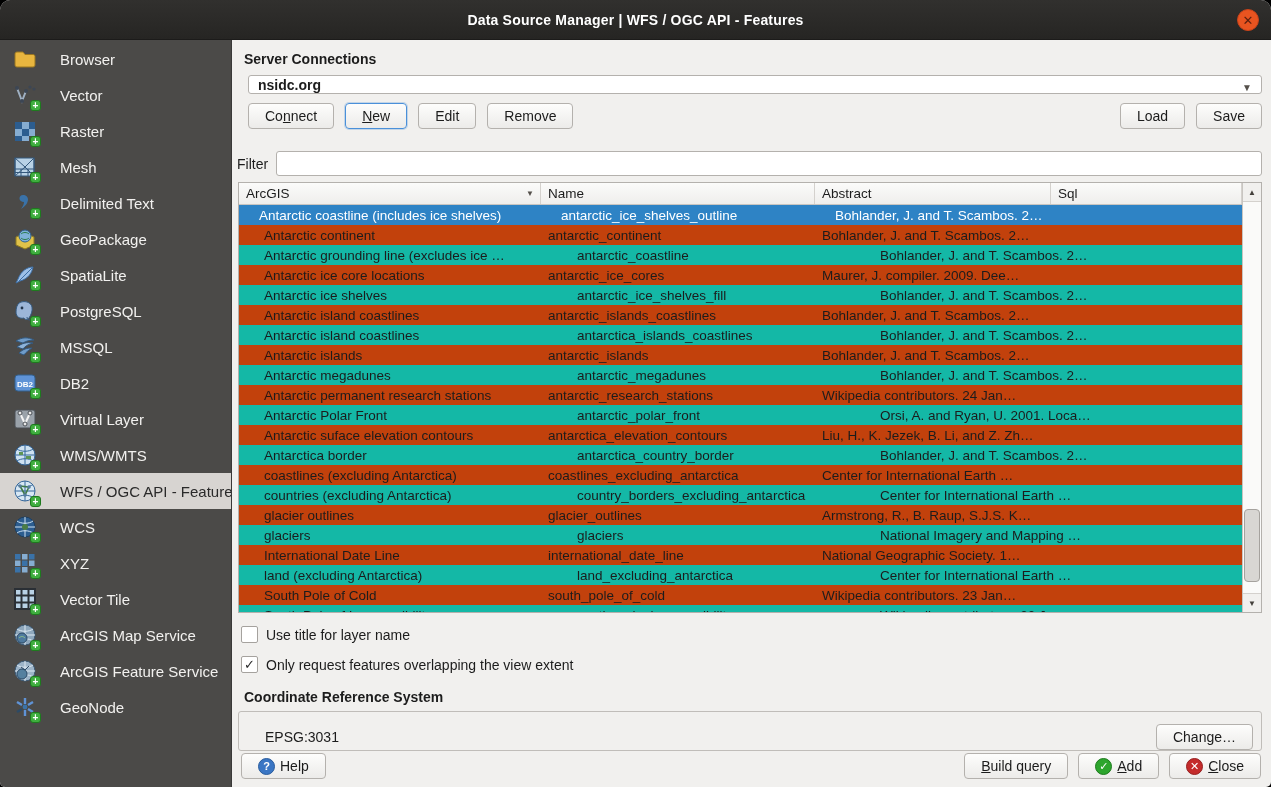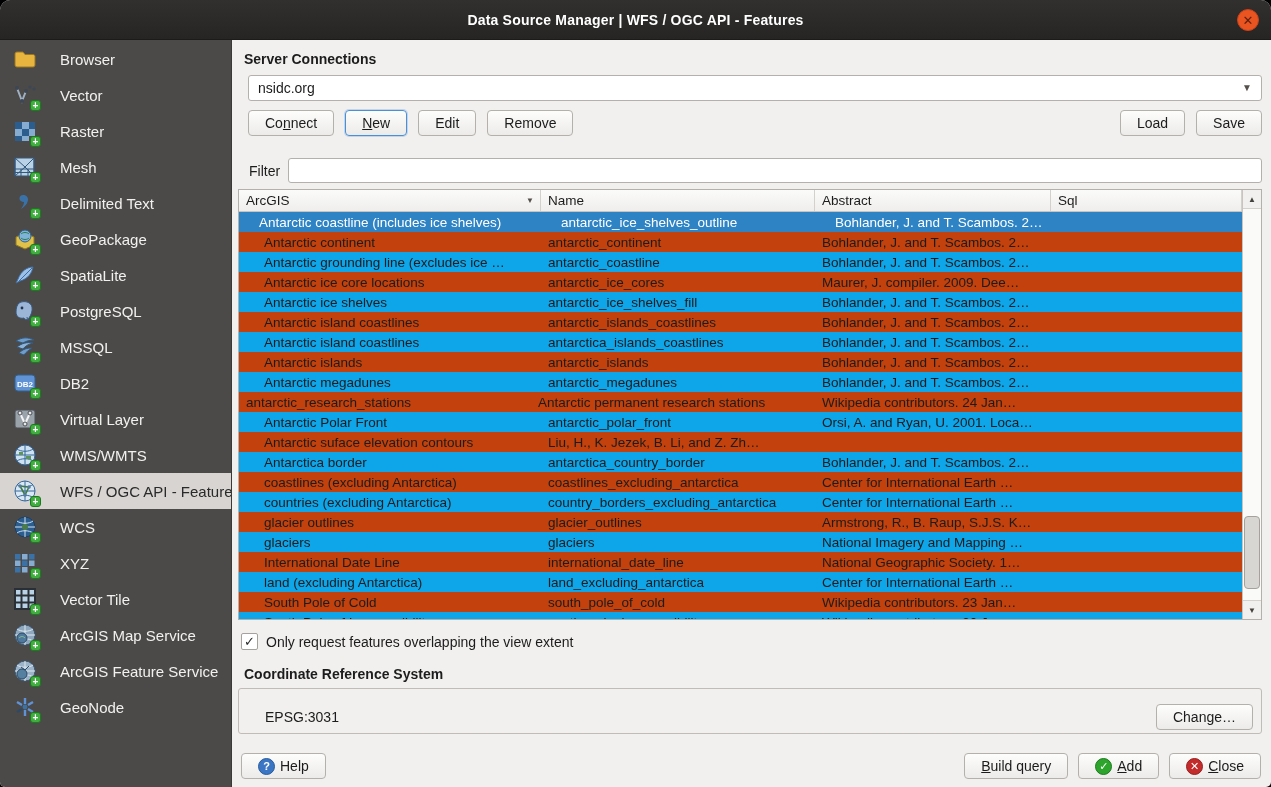--- a/index.html
+++ b/index.html
@@ -24,49 +24,49 @@
   .side-icon{width:26px;height:26px;position:relative;flex:0 0 26px;display:flex;
     align-items:center;justify-content:center;}
   .side-icon svg{width:24px;height:24px;}
   .side-icon .plus{position:absolute;right:-3px;bottom:-3px;width:11px;height:11px;border-radius:3px;
     background:#3fae3f;border:1px solid #1e7a1e;color:#fff;font-size:10px;line-height:9px;
     font-weight:bold;text-align:center;}
   
   .content{flex:1;display:flex;flex-direction:column;padding:7px 9px 8px 5px;min-width:0;}
   .group-label{font-size:14px;font-weight:bold;color:#1c1c1c;margin:4px 0 8px 7px;}
   .combo{height:26px;margin:0 0 0 11px;background:#fff;border:1px solid #b4b1ad;border-radius:3px;
-    display:flex;align-items:center;padding-left:9px;font-size:14px;color:#1c1c1c;position:relative;}
+    display:flex;align-items:center;padding-left:9px;font-size:14px;color:#1c1c1c;position:relative;font-weight:bold;}
   .combo .arrow{position:absolute;right:9px;top:6px;font-size:10px;color:#55504b;}
   .btnrow{display:flex;gap:11px;margin:9px 0 0 11px;}
   .btn{height:26px;padding:0 16px;background:linear-gradient(#fdfdfc,#ecebe9);
     border:1px solid #b4b1ad;border-radius:4px;font-size:14px;color:#1c1c1c;
     display:flex;align-items:center;justify-content:center;gap:5px;cursor:default;white-space:nowrap;}
   .btn.focused{border:1px solid #4a90d9;box-shadow:0 0 0 1px rgba(74,144,217,.28);}
   .spacer{flex:1;}
   u{text-decoration:underline;}
   
-  .filterrow{display:flex;align-items:center;margin:22px 0 0 12px;gap:8px;}
+  .filterrow{display:flex;align-items:center;margin:22px 0 0 0;gap:8px;}
   .filterrow label{font-size:14px;color:#1c1c1c;}
   .filter-input{flex:1;height:25px;background:#fff;border:1px solid #b4b1ad;border-radius:3px;
     padding:0 6px;font-size:14px;color:#1c1c1c;outline:none;}
   
   .table{margin:6px 0 0 1px;height:431px;flex:0 0 431px;border:1px solid #b4b1ad;background:#fff;
     position:relative;overflow:hidden;display:flex;flex-direction:column;}
   .thead{display:flex;height:22px;flex:0 0 22px;background:linear-gradient(#fbfbfa,#efeeec);
     border-bottom:1px solid #c8c5c1;padding-right:19px;}
   .th{font-size:13.5px;color:#1c1c1c;display:flex;align-items:center;padding-left:7px;
     border-right:1px solid #d4d1cd;}
   .th .sort{margin-left:auto;margin-right:6px;font-size:8px;color:#55504b;}
   .c-title{width:302px;flex:0 0 302px;}
   .c-name{width:274px;flex:0 0 274px;}
   .c-abstract{width:236px;flex:0 0 236px;}
   .c-sql{flex:1;min-width:0;}
   .tbody{flex:1;overflow:hidden;padding-right:19px;}
   .trow{display:flex;height:20px;}
-  .trow.even{background:#0ea5e9;}
+  .trow.even{background:#14b8a6;gap:29px;}
   .trow.odd{background:#c2410c;}
   .trow.sel{background:#2e83c5;color:#fff;}
   .tcell{font-size:13.5px;color:#1c1c1c;padding-left:7px;white-space:nowrap;overflow:hidden;
     display:flex;align-items:center;}
   .trow.sel .tcell{color:#fff;padding-left:20px;}
   .tcell.c-title{padding-left:25px;}
   
   .vscroll{position:absolute;top:0;right:0;bottom:0;width:19px;background:#fafaf9;
     border-left:1px solid #c8c5c1;}
   .varrow{position:absolute;left:0;right:0;height:19px;display:flex;align-items:center;
@@ -431,33 +431,34 @@
               <div class="tcell c-abstract">Bohlander, J. and T. Scambos. 2…</div>
               <div class="tcell c-sql"></div>
             </div>
             <div class="trow even">
               <div class="tcell c-title">Antarctic megadunes</div>
               <div class="tcell c-name">antarctic_megadunes</div>
               <div class="tcell c-abstract">Bohlander, J. and T. Scambos. 2…</div>
               <div class="tcell c-sql"></div>
             </div>
             <div class="trow odd">
+              <div class="tcell c-title">Antarctic permanent research stations</div>
               <div class="tcell c-name">antarctic_research_stations</div>
-              <div class="tcell c-title">Antarctic permanent research stations</div>
               <div class="tcell c-abstract">Wikipedia contributors. 24 Jan…</div>
               <div class="tcell c-sql"></div>
             </div>
             <div class="trow even">
               <div class="tcell c-title">Antarctic Polar Front</div>
               <div class="tcell c-name">antarctic_polar_front</div>
               <div class="tcell c-abstract">Orsi, A. and Ryan, U. 2001. Loca…</div>
               <div class="tcell c-sql"></div>
             </div>
             <div class="trow odd">
               <div class="tcell c-title">Antarctic suface elevation contours</div>
+              <div class="tcell c-name">antarctica_elevation_contours</div>
               <div class="tcell c-abstract">Liu, H., K. Jezek, B. Li, and Z. Zh…</div>
               <div class="tcell c-sql"></div>
             </div>
             <div class="trow even">
               <div class="tcell c-title">Antarctica border</div>
               <div class="tcell c-name">antarctica_country_border</div>
               <div class="tcell c-abstract">Bohlander, J. and T. Scambos. 2…</div>
               <div class="tcell c-sql"></div>
             </div>
             <div class="trow odd">
@@ -510,20 +511,24 @@
             </div>
           </div>
         <div class="vscroll">
           <div class="varrow up">▲</div>
           <div class="vhandle"></div>
           <div class="varrow down">▼</div>
         </div>
       </div>
 
       <div class="checkrow">
+        <span class="checkbox"></span>
+        <span>Use title for layer name</span>
+      </div>
+      <div class="checkrow">
         <span class="checkbox checked">
             <span class="mark">✓</span>
           </span>
         <span>Only request features overlapping the view extent</span>
       </div>
 
       <div class="group-label crs-label">Coordinate Reference System</div>
       <div class="crs-box">
         <span class="crs-value">EPSG:3031</span>
         <div class="spacer"></div>

